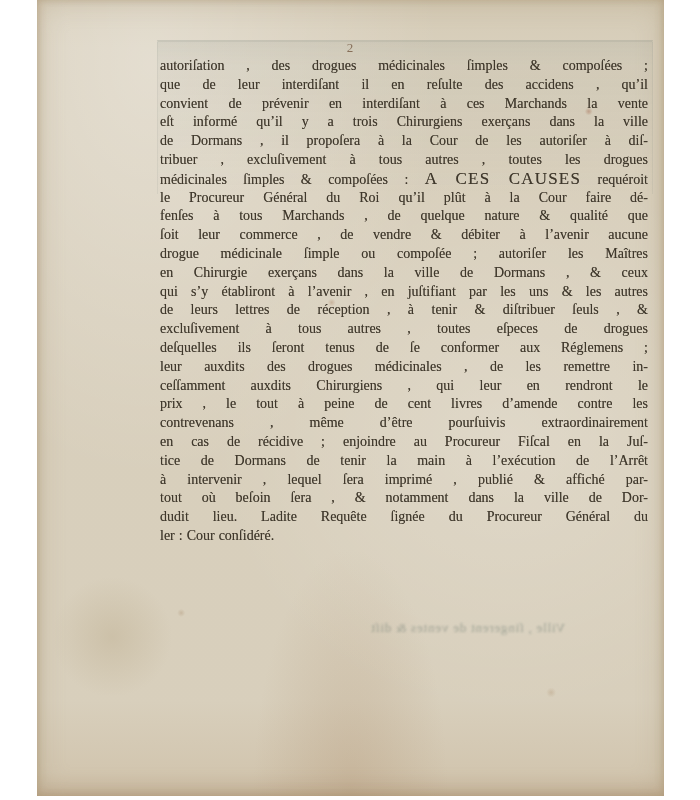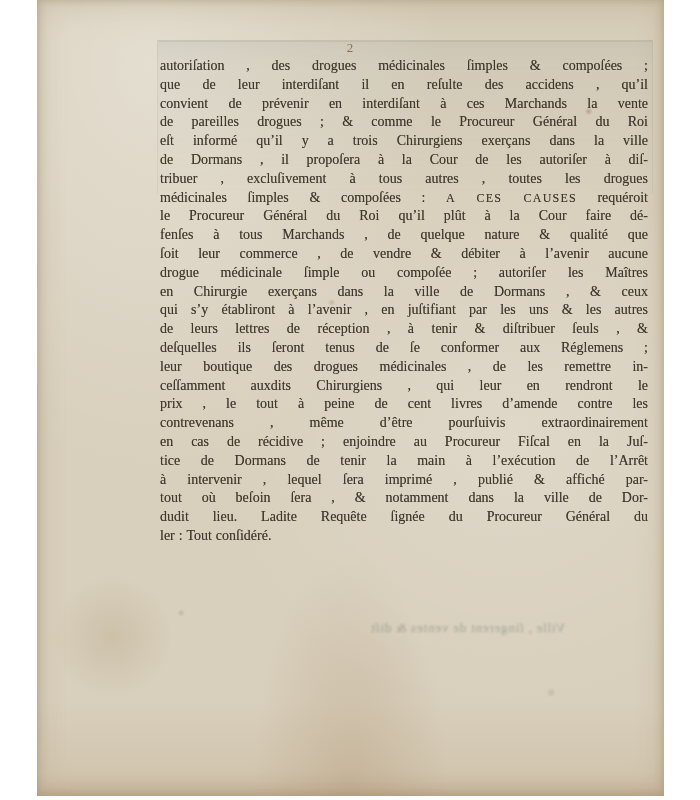--- a/index.html
+++ b/index.html
@@ -89,21 +89,21 @@
     height: 18.8px;
     text-align: justify;
     text-align-last: justify;
     white-space: normal;
     overflow: visible;
   }
   .line.last {
     text-align-last: left;
   }
   .smallcaps {
-    font-size: 12px;
+    font-size: 17px;
     letter-spacing: 1.2px;
   }
   
   .show-through-text {
     position: absolute;
     left: 282px;
     top: 620px;
     width: 246px;
     transform: scaleX(-1);
     filter: blur(0.8px);
@@ -120,41 +120,41 @@
   <div class="paper">
 
     <div class="show-through-box"></div>
 
     <div class="page-number">2</div>
 
     <div class="text-block">
       <div class="line">autoriſation , des drogues médicinales ſimples &amp; compoſées ;</div>
       <div class="line">que de leur interdiſant il en reſulte des accidens , qu’il</div>
       <div class="line">convient de prévenir en interdiſant à ces Marchands la vente</div>
-      <div class="line">de pareilles drogues ; &amp; comme le Procureur Général du Roi</div>
       <div class="line">eſt informé qu’il y a trois Chirurgiens exerçans dans la ville</div>
       <div class="line">de Dormans , il propoſera à la Cour de les autoriſer à diſ-</div>
       <div class="line">tribuer , excluſivement à tous autres , toutes les drogues</div>
       <div class="line"><span>médicinales ſimples &amp; compoſées : </span><span class="smallcaps">A CES CAUSES</span><span> requéroit</span></div>
       <div class="line">le Procureur Général du Roi qu’il plût à la Cour faire dé-</div>
       <div class="line">fenſes à tous Marchands , de quelque nature &amp; qualité que</div>
       <div class="line">ſoit leur commerce , de vendre &amp; débiter à l’avenir aucune</div>
       <div class="line">drogue médicinale ſimple ou compoſée ; autoriſer les Maîtres</div>
       <div class="line">en Chirurgie exerçans dans la ville de Dormans , &amp; ceux</div>
       <div class="line">qui s’y établiront à l’avenir , en juſtifiant par les uns &amp; les autres</div>
       <div class="line">de leurs lettres de réception , à tenir &amp; diſtribuer ſeuls , &amp;</div>
+      <div class="line">excluſivement à tous autres , toutes eſpeces de drogues</div>
       <div class="line">deſquelles ils ſeront tenus de ſe conformer aux Réglemens ;</div>
-      <div class="line">leur boutique des drogues médicinales , de les remettre in-</div>
+      <div class="line">leur auxdits des drogues médicinales , de les remettre in-</div>
       <div class="line">ceſſamment auxdits Chirurgiens , qui leur en rendront le</div>
       <div class="line">prix , le tout à peine de cent livres d’amende contre les</div>
       <div class="line">contrevenans , même d’être pourſuivis extraordinairement</div>
       <div class="line">en cas de récidive ; enjoindre au Procureur Fiſcal en la Juſ-</div>
       <div class="line">tice de Dormans de tenir la main à l’exécution de l’Arrêt</div>
       <div class="line">à intervenir , lequel ſera imprimé , publié &amp; affiché par-</div>
       <div class="line">tout où beſoin ſera , &amp; notamment dans la ville de Dor-</div>
       <div class="line">dudit lieu. Ladite Requête ſignée du Procureur Général du</div>
-      <div class="line last">ler : Tout conſidéré.</div>
+      <div class="line last">ler : Cour conſidéré.</div>
     </div>
 
     <div class="show-through-text">Ville , ſingerent de ventes &amp; diſt</div>
 
   </div>
 </div>
 
 </body></html>

